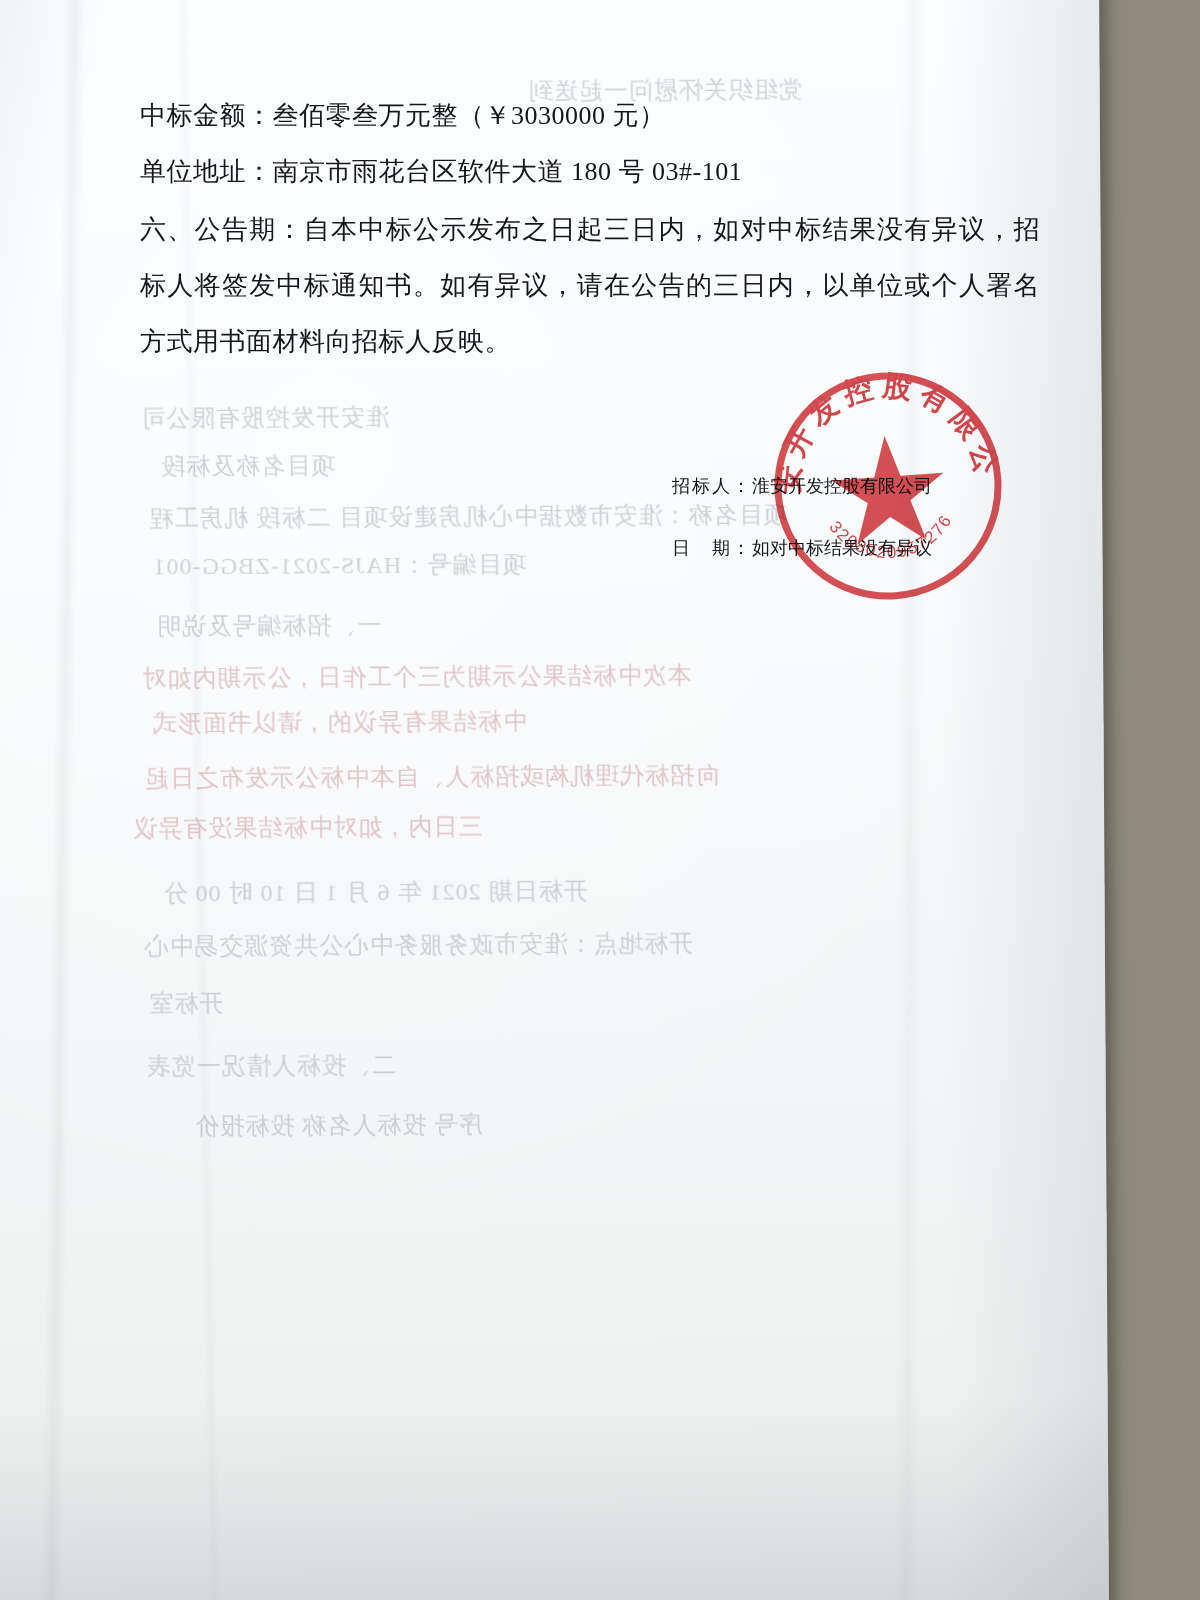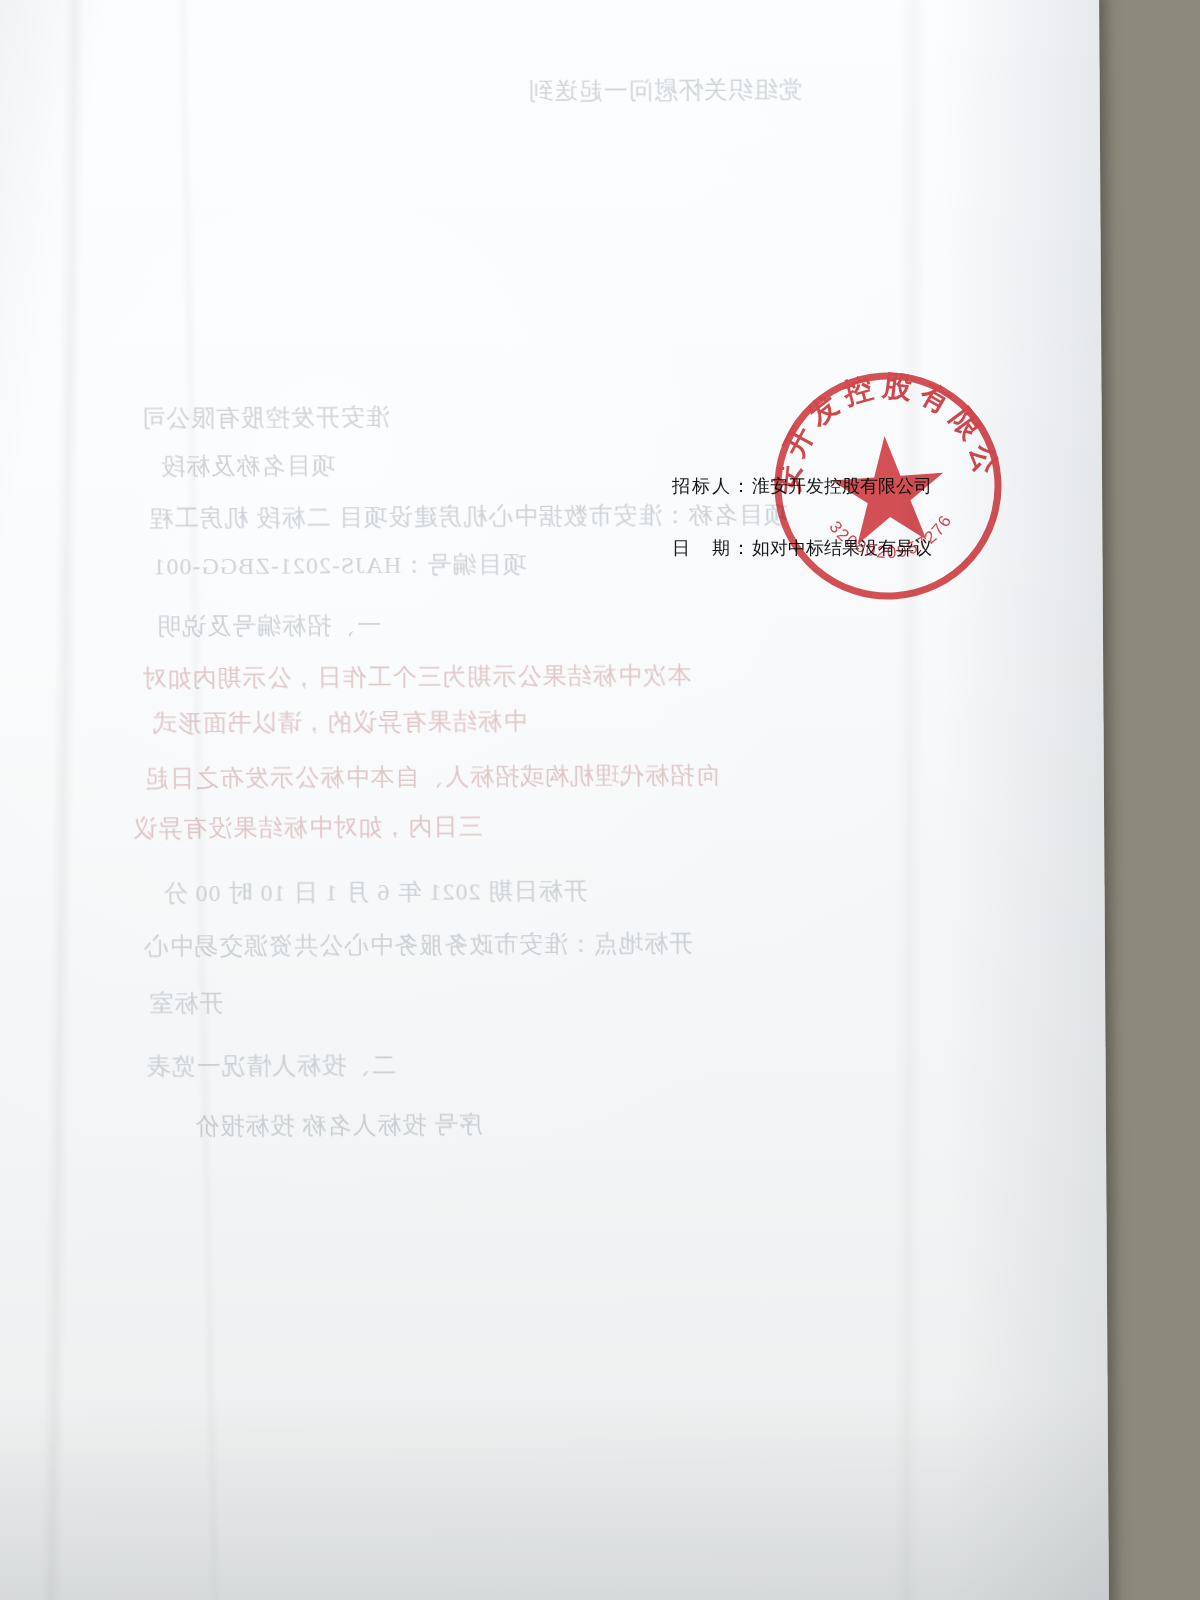--- a/index.html
+++ b/index.html
@@ -141,20 +141,25 @@
     <div class="ghost" style="left:200px; top:1108px;">序号  投标人名称  投标报价</div>
 
     <div class="crease" style="left:60px; top:0; width:22px; height:100%; transform:rotate(1.2deg);"></div>
     <div class="crease" style="left:200px; top:0; width:14px; height:100%; transform:rotate(-0.8deg); opacity:.6;"></div>
     <div class="crease" style="left:905px; top:0; width:26px; height:100%; transform:rotate(0.6deg); opacity:.7;"></div>
 
     <div class="shade-right"></div>
     <div class="shade-bottom"></div>
   </div>
 
+  <div class="content">
+    <p class="para">中标金额：叁佰零叁万元整（￥3030000 元）</p>
+    <p class="para">单位地址：南京市雨花台区软件大道 180 号 03#-101</p>
+    <p class="para body">六、公告期：自本中标公示发布之日起三日内，如对中标结果没有异议，招标人将签发中标通知书。如有异议，请在公告的三日内，以单位或个人署名方式用书面材料向招标人反映。</p>
+  </div>
 
   <div class="sig">
     <div>
       <span class="label">招标人：</span><span>淮安开发控股有限公司</span>
     </div>
     <div>
       <span class="label">日　期：</span><span>如对中标结果没有异议</span>
     </div>
   </div>
 

